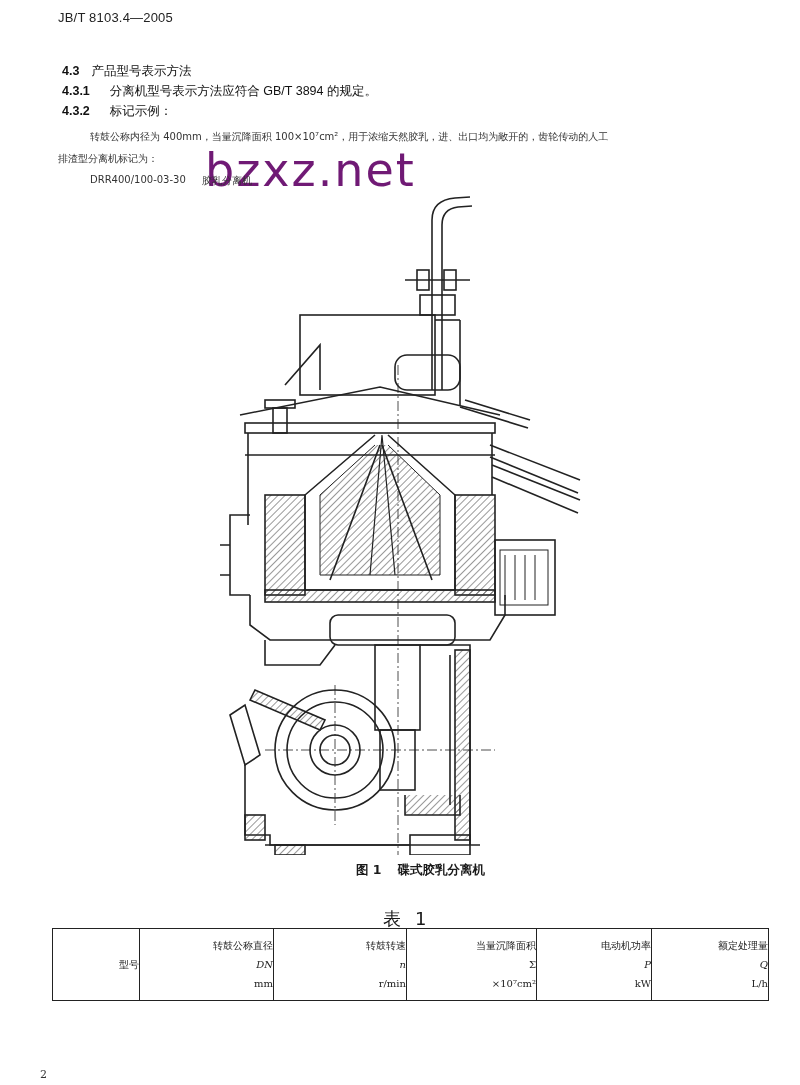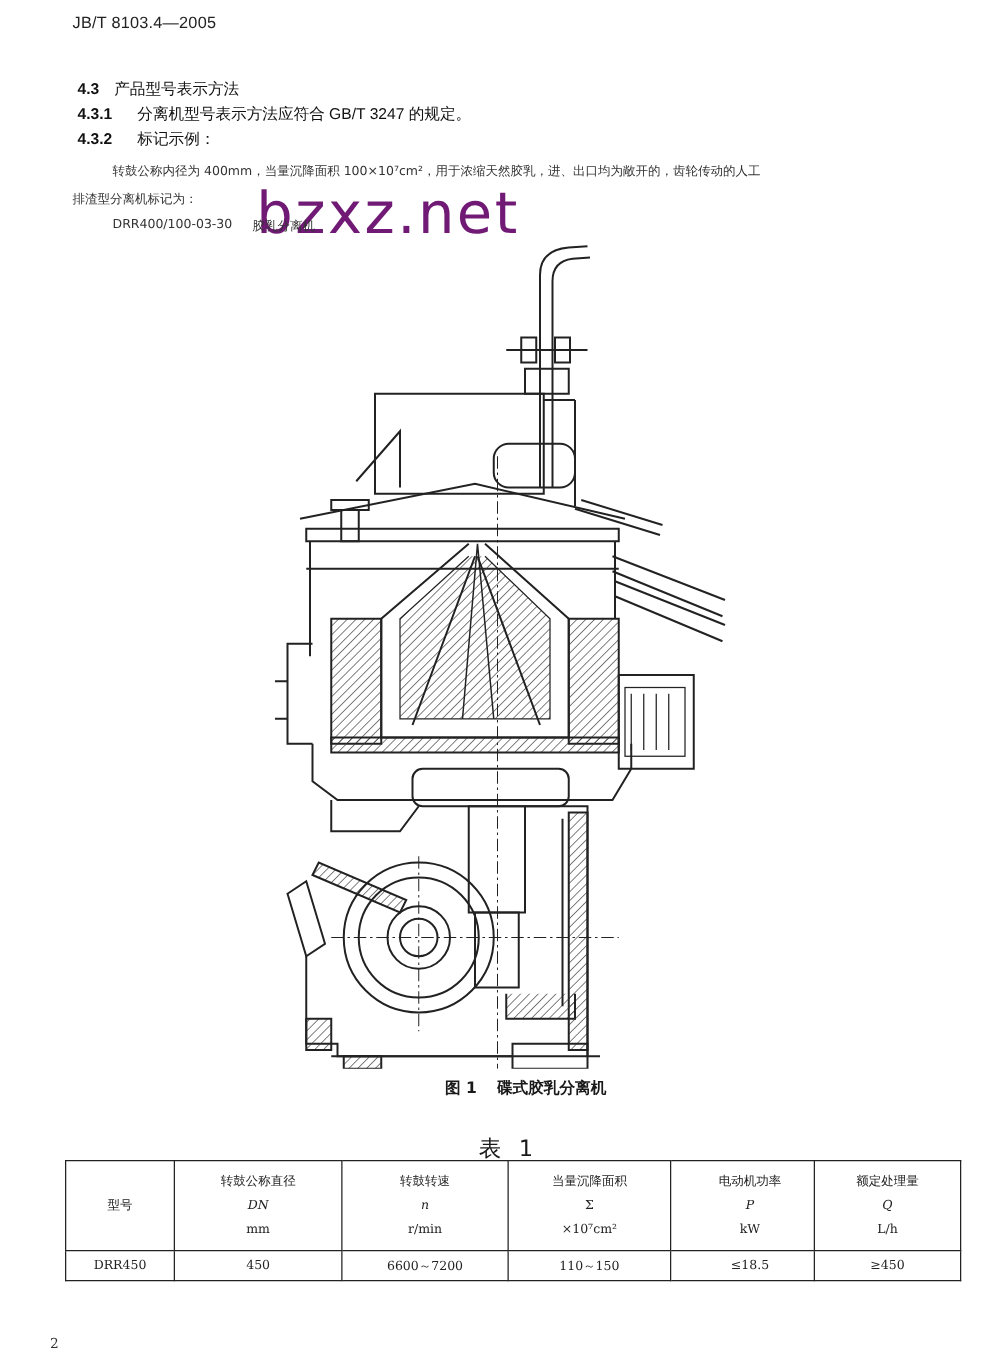--- a/index.html
+++ b/index.html
@@ -13,42 +13,42 @@
   .body-text { font-size:10px; font-family:"DejaVu Sans",sans-serif; color:#333; }
   .watermark { left:205px; top:143px; font-size:46px; font-weight:normal; color:#701a75;
                font-family:"DejaVu Sans",sans-serif; letter-spacing:2px; z-index:0; }
   .content { z-index:1; }
   .fig-caption { left:328px; top:862px; font-size:12.5px; font-weight:bold; font-family:"DejaVu Sans",sans-serif;padding-left:28px; }
   .fig-caption .lbl { margin-right:16px; }
   .tbl-caption { left:383px; top:907px; font-size:18px; font-weight:normal; font-family:"DejaVu Sans",sans-serif; }
   .tbl-caption .lbl { margin-right:14px; }
   table.spec { position:absolute; left:52px; top:928px; border-collapse:collapse;
                font-size:10px; font-family:"DejaVu Serif","Liberation Serif",serif; color:#222; }
-  table.spec td { border:1px solid #222; text-align:center; padding:0; }
+  table.spec td { border:1px solid #222; text-align:right; padding:0; }
   table.spec tr.head td { height:71px; vertical-align:middle; line-height:19px; }
   table.spec tr.row td { height:23px; }
   table.spec td.c0 { width:86px; } table.spec td.c1 { width:133px; }
   table.spec td.c2 { width:132px; } table.spec td.c3 { width:129px; }
   table.spec td.c4 { width:102px;padding-left:12px; } table.spec td.c5 { width:116px; }
   .sym { font-style:italic; }
   .page-num { left:40px; top:1068px; font-size:11px; color:#333; }
   svg.drawing { position:absolute; left:210px; top:195px; z-index:1; }
 </style>
 </head>
 <body>
 
 <div class="abs watermark">bzxz.net</div>
 
 <div class="abs header-code content">JB/T 8103.4—2005</div>
 
 <div class="abs sec content" style="left:62px; top:63px;">
   <span class="num">4.3</span><span class="txt">产品型号表示方法</span>
 </div>
 <div class="abs sec content" style="left:62px; top:83px;">
-  <span class="num">4.3.1</span><span class="txt" style="margin-left:20px;">分离机型号表示方法应符合 GB/T 3247 的规定。</span>
+  <span class="num">4.3.1</span><span class="txt" style="margin-left:20px;">分离机型号表示方法应符合 GB/T 3894 的规定。</span>
 </div>
 <div class="abs sec content" style="left:62px; top:103px;">
   <span class="num">4.3.2</span><span class="txt" style="margin-left:20px;">标记示例：</span>
 </div>
 
 <div class="abs body-text content" style="left:90px; top:130px;">转鼓公称内径为 400mm，当量沉降面积 100×10⁷cm²，用于浓缩天然胶乳，进、出口均为敞开的，齿轮传动的人工</div>
 <div class="abs body-text content" style="left:58px; top:152px;">排渣型分离机标记为：</div>
 <div class="abs body-text content" style="left:90px; top:174px;">DRR400/100-03-30</div>
 <div class="abs body-text content" style="left:202px; top:174px;">胶乳分离机</div>
 
@@ -171,24 +171,16 @@
       <div>电动机功率</div>
       <div class="sym">P</div>
       <div>kW</div>
     </td>
     <td class="c5">
       <div>额定处理量</div>
       <div class="sym">Q</div>
       <div>L/h</div>
     </td>
   </tr>
-  <tr class="row">
-    <td class="c0">DRR450</td>
-    <td class="c1">450</td>
-    <td class="c2">6600～7200</td>
-    <td class="c3">110～150</td>
-    <td class="c4">≤18.5</td>
-    <td class="c5">≥450</td>
-  </tr>
 </tbody>
   </table>
 
 <div class="abs page-num content">2</div>
 
 </body></html>

